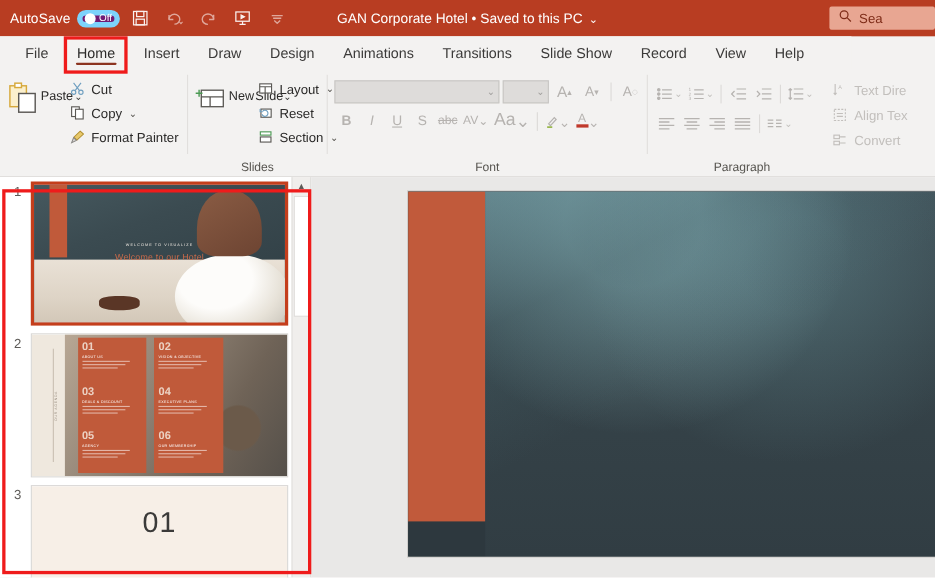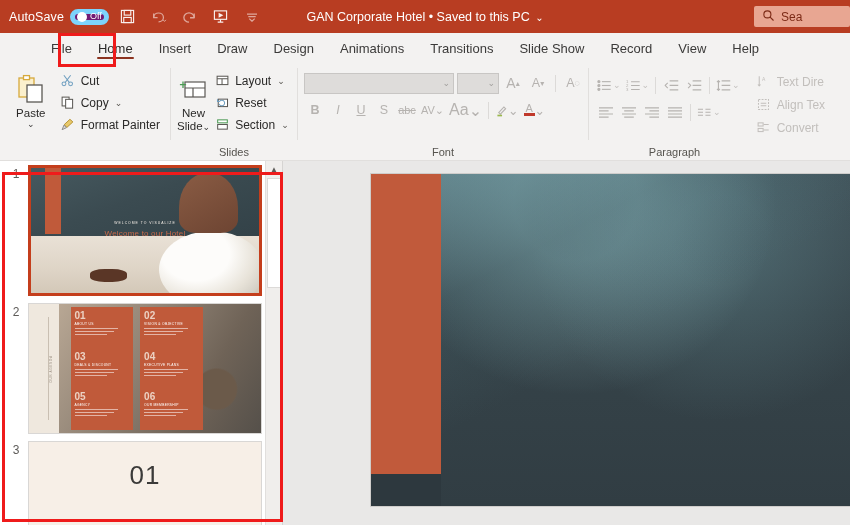--- a/index.html
+++ b/index.html
@@ -40,21 +40,21 @@
   .searchbox {
     position: absolute; right: 0; top: 6px; width: 96px; height: 21px;
     background: #e8a692; border-radius: 2px;
     display: flex; align-items: center; gap: 6px; padding-left: 8px;
   }
   .searchbox .stext { color: #7d2b17; font-size: 12px; }
 
   
   .tabstrip {
     position: absolute; top: 33px; left: 0; width: 774px; height: 30px;
-    background: #f3f2f1; display: flex; align-items: center; padding-left: 10px; gap: 0; margin-left: 28px;
+    background: #f3f2f1; display: flex; align-items: center; padding-left: 10px; gap: 0;
   }
   .tab {
     position: relative; height: 30px; padding: 0 13px;
     display: flex; align-items: center; justify-content: center;
     font-size: 13px; color: #3b3a39; white-space: nowrap;
   }
   .tab.active { color: #2b2a29; }
   .tab.active::after {
     content: ""; position: absolute; left: 12px; right: 12px; bottom: 4px;
     height: 2.5px; background: #8c3420; border-radius: 1px;
@@ -68,21 +68,21 @@
   }
   .group { position: relative; display: flex; flex-direction: column; padding: 3px 0 0; }
   .group-body { flex: 1; display: flex; align-items: flex-start; padding: 2px 6px 0; }
   .group-label {
     height: 16px; line-height: 16px; text-align: center;
     font-size: 11px; color: #56544f; position: relative;
   }
   .group-sep { width: 1px; background: #e1dfdd; margin: 5px 0 20px; align-self: stretch; }
 
   .bigbtn {
-    width: 52px; display: flex; flex-direction: column; align-items: center;
+    width: 52px; display: flex; flex-direction: row; align-items: center;
     gap: 1px; padding-top: 2px; font-size: 11.5px; color: #2b2a29;
   }
   .bigbtn .glyph { height: 36px; display: flex; align-items: flex-end; }
   .bigbtn .lbl { line-height: 12px; text-align: center; }
   .bigbtn .cv { font-size: 9px; line-height: 8px; color: #3b3a39; }
 
   .smallcol { display: flex; flex-direction: column; gap: 1px; padding-top: 2px; }
   .smallbtn {
     display: flex; align-items: center; gap: 5px; height: 21px;
     padding: 0 4px; font-size: 12px; color: #2b2a29; white-space: nowrap;

